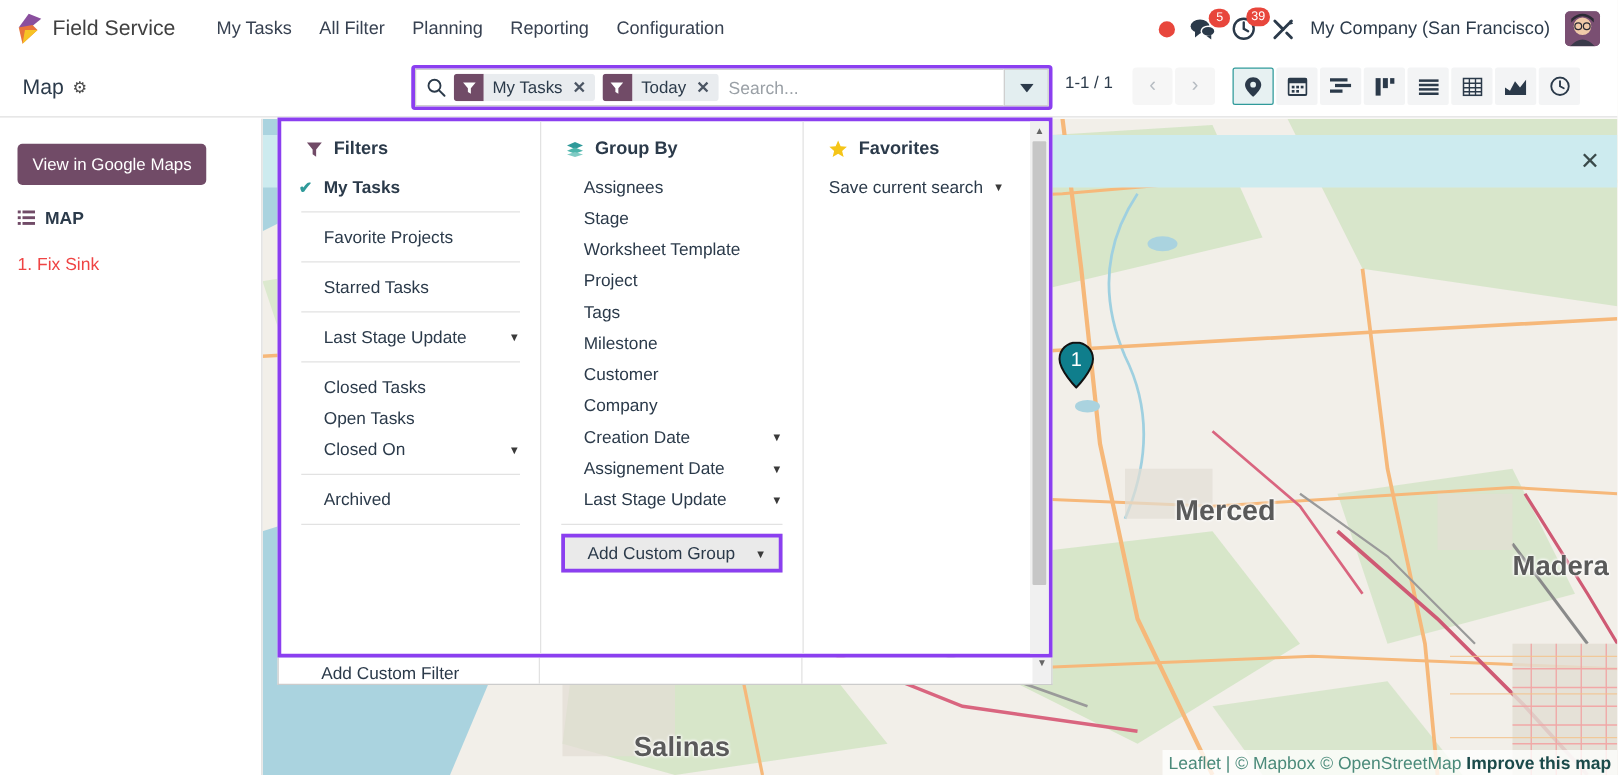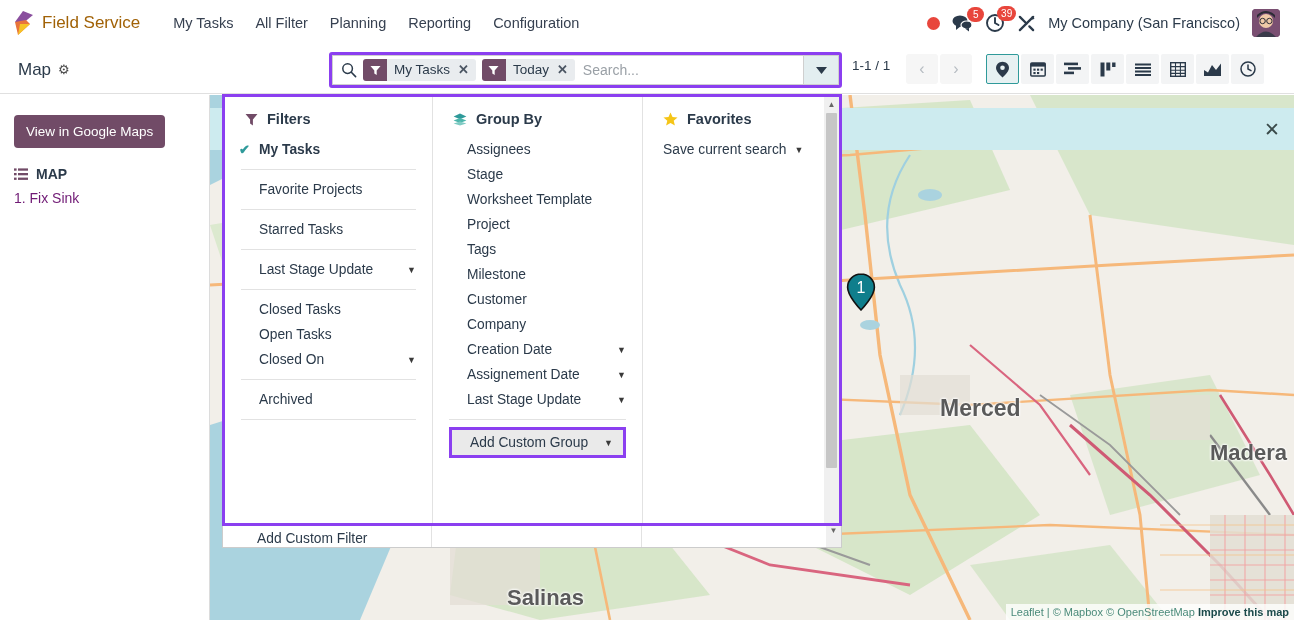--- a/index.html
+++ b/index.html
@@ -11,21 +11,21 @@
   #app { position: relative; width: 1294px; height: 620px; overflow: hidden; }
 
   
   .navbar {
     position: absolute; top: 0; left: 0; width: 1294px; height: 46px;
     background: #ffffff; display: flex; align-items: center;
     padding: 0 10px; z-index: 60;
   }
   .brand-logo { width: 26px; height: 26px; margin-right: 6px; flex: 0 0 auto; }
   .brand-name {
-    font-size: 17px; color: #a16207; font-weight: 400;
+    font-size: 17px; color: #404040; font-weight: 400;
     margin-right: 22px; white-space: nowrap;
   }
   .nav-item {
     font-size: 14.5px; color: #374151; padding: 4px 11px;
     white-space: nowrap; cursor: pointer; border-radius: 3px;
   }
   .nav-right { margin-left: auto; display: flex; align-items: center; gap: 12px; padding-right: 4px; }
   .sysbtn { position: relative; display: flex; align-items: center; cursor: pointer; color: #2b3a4a; }
   .rec-dot { width: 13px; height: 13px; border-radius: 50%; background: #e8463c; }
   .badge {
@@ -108,21 +108,21 @@
   }
   .gmaps-btn {
     background: #714b67; color: #fff; border: none; border-radius: 4px;
     font-size: 13.5px; padding: 9px 12px; cursor: pointer;
     font-family: "Liberation Sans", sans-serif; white-space: nowrap;
   }
   .map-head {
     display: flex; align-items: center; gap: 8px; margin-top: 18px;
     font-size: 14px; font-weight: bold; color: #2b3a4a;
   }
-  .task-row { margin-top: 8px; font-size: 14px; color: #701a75; cursor: pointer; }
+  .task-row { margin-top: 21px; font-size: 14px; color: #ef4444; cursor: pointer; }
 
   
   .map {
     position: absolute; left: 210px; top: 95px; width: 1084px; height: 525px;
     overflow: hidden; z-index: 10; background: #ece7df;
   }
   .map-bg { position: absolute; inset: 0; }
   .banner {
     position: absolute; left: 0; top: 13px; width: 1084px; height: 42px;
     background: #cdebef; display: flex; align-items: center;
@@ -131,21 +131,21 @@
   .banner-link { font-weight: bold; color: #186161; cursor: pointer; margin-left: 14px; white-space: nowrap; }
   .banner-x { margin-left: auto; font-size: 19px; color: #3a4a4a; cursor: pointer; line-height: 1; }
   .pin {
     position: absolute; left: 636px; top: 178px; width: 30px; height: 38px;
     z-index: 13; cursor: pointer;
   }
   .city { position: absolute; color: #5a5a5a; font-weight: bold; z-index: 12; white-space: nowrap;
           text-shadow: 0 0 3px #fff, 0 0 3px #fff, 0 0 2px #fff; }
   .attrib {
     position: absolute; right: 0; bottom: 0; background: rgba(255,255,255,0.78);
-    font-size: 11px; color: #4a8a7a; padding: 2px 5px; z-index: 14; white-space: nowrap;
+    font-size: 14px; color: #4a8a7a; padding: 2px 5px; z-index: 14; white-space: nowrap;
   }
   .attrib b { color: #1b4a4a; }
 
   
   .dd {
     position: absolute; left: 222px; top: 94px; width: 620px; height: 432px;
     background: #fff; border: 3px solid #8b3ff0; z-index: 70; display: flex;
   }
   .dd-inner { display: flex; flex: 1; position: relative; overflow: hidden; }
   .col { padding: 14px 0 0 0; position: relative; }

